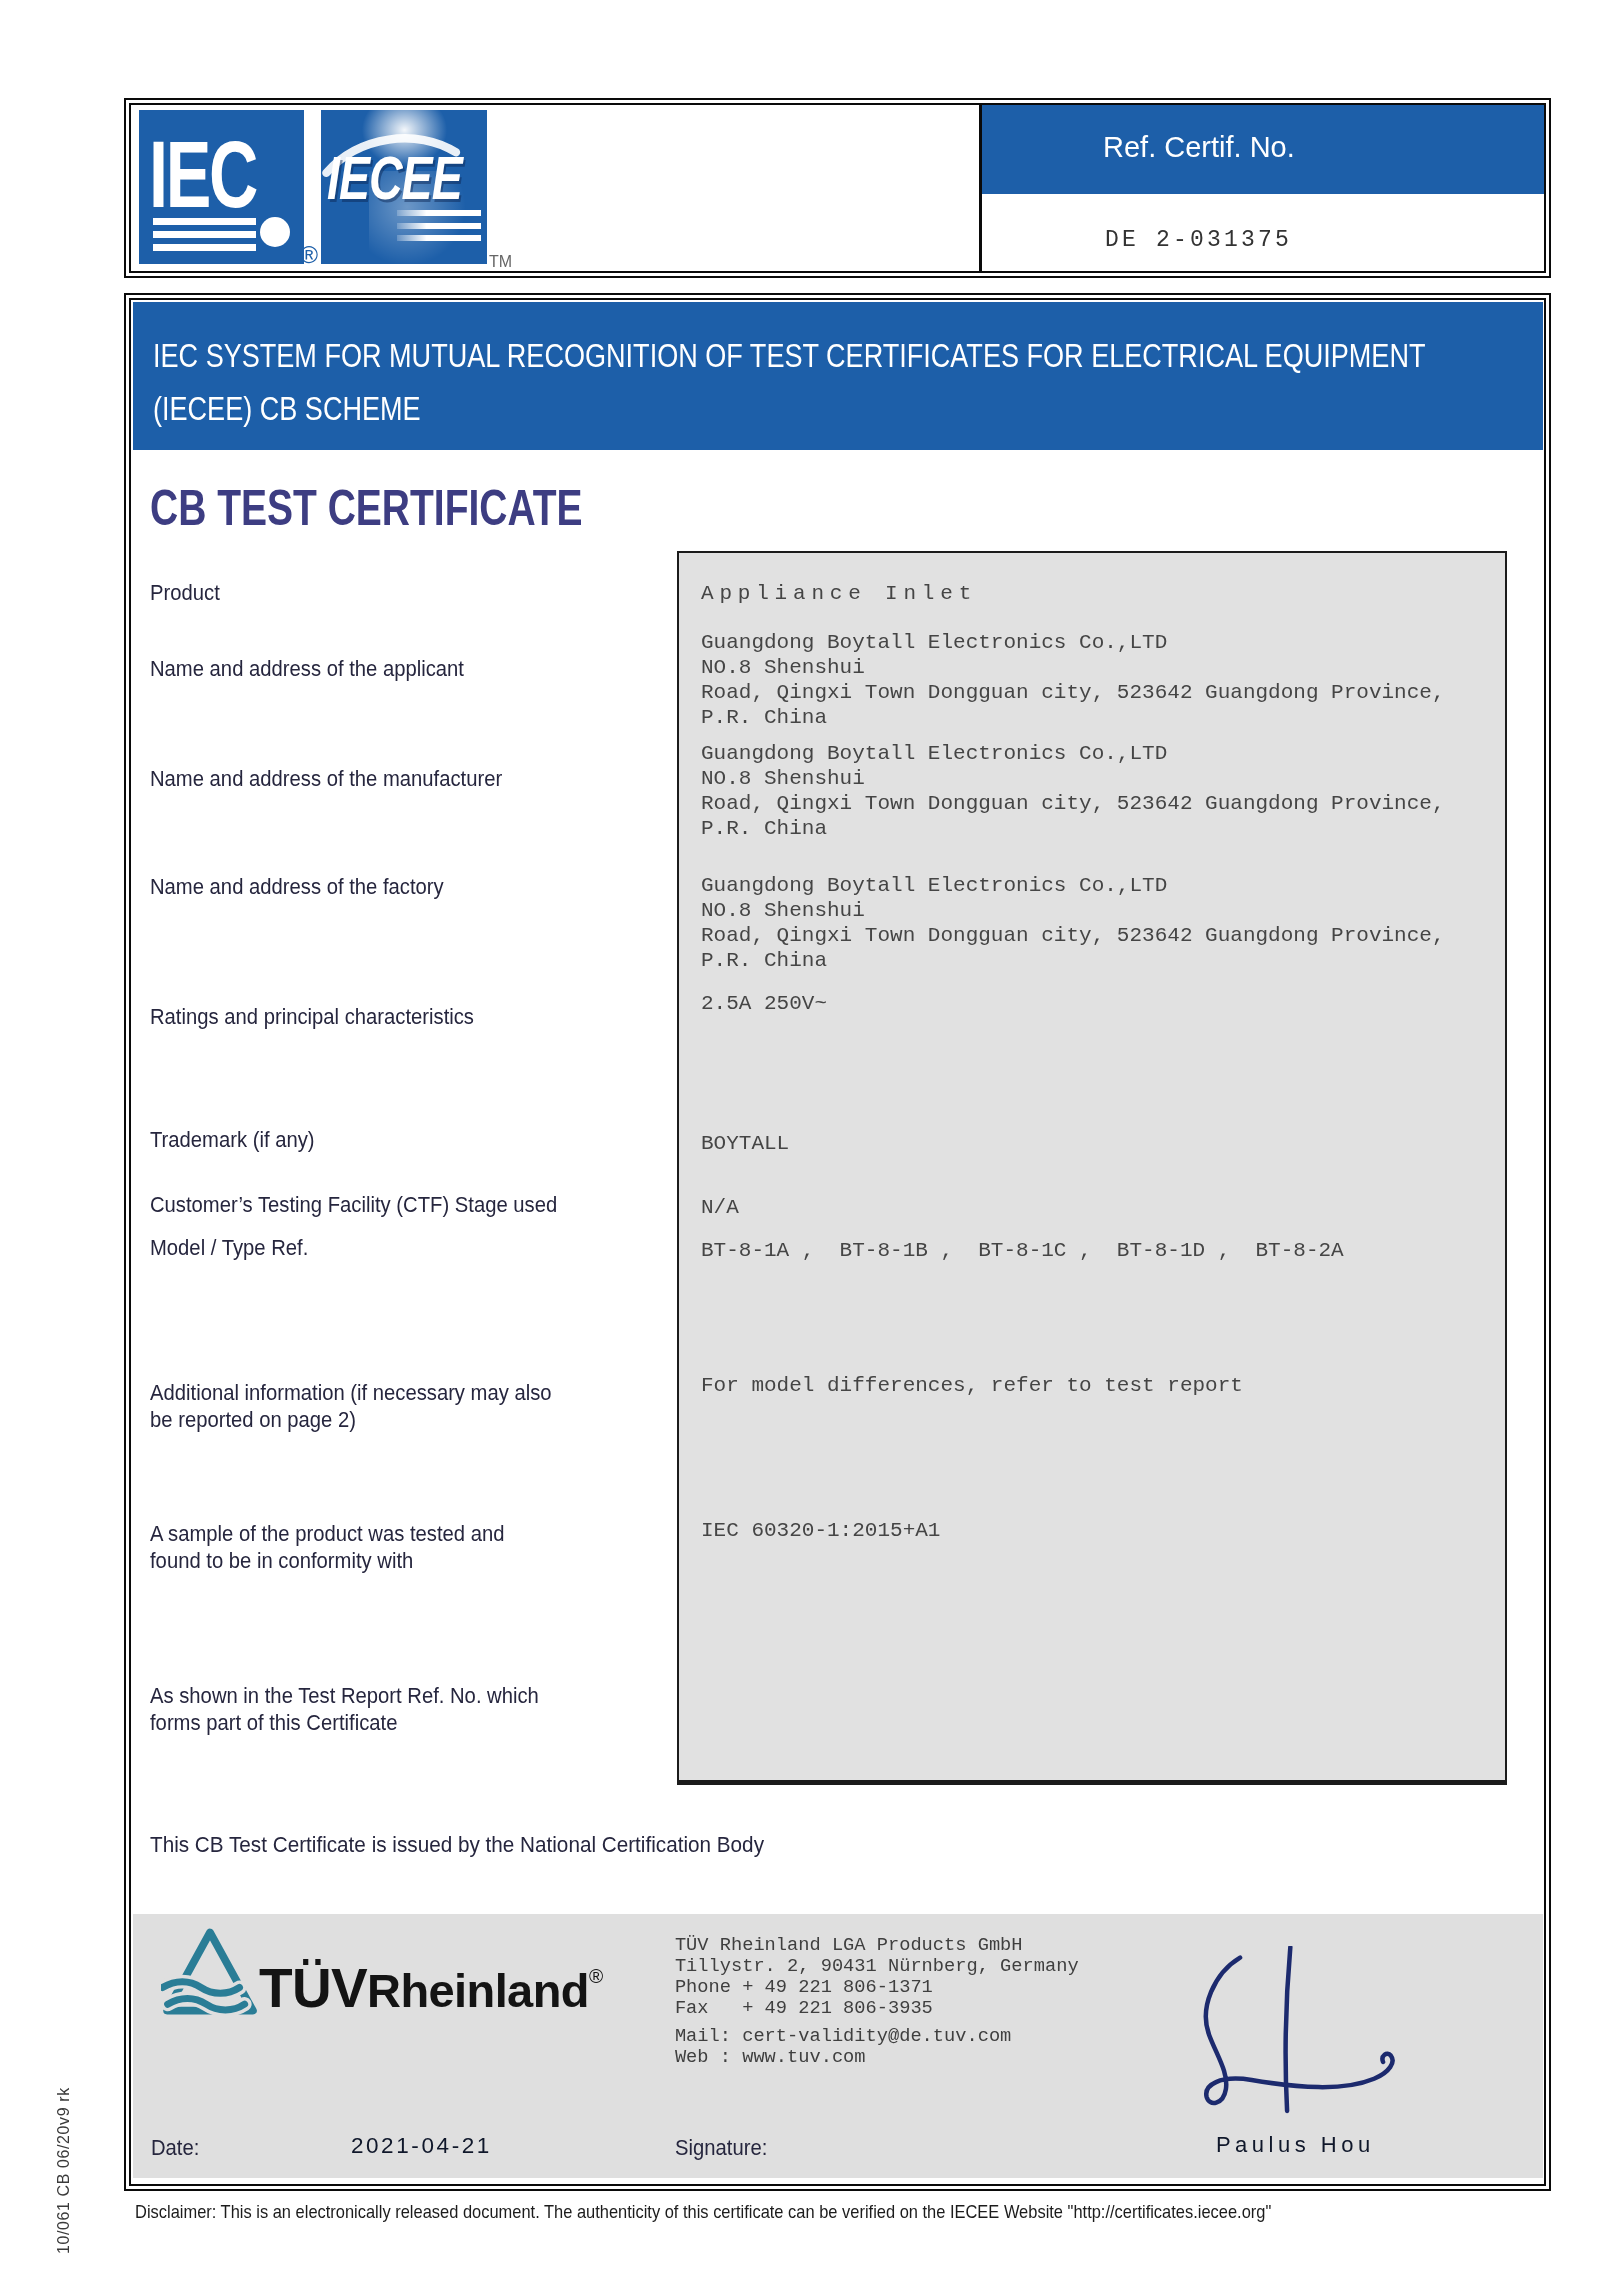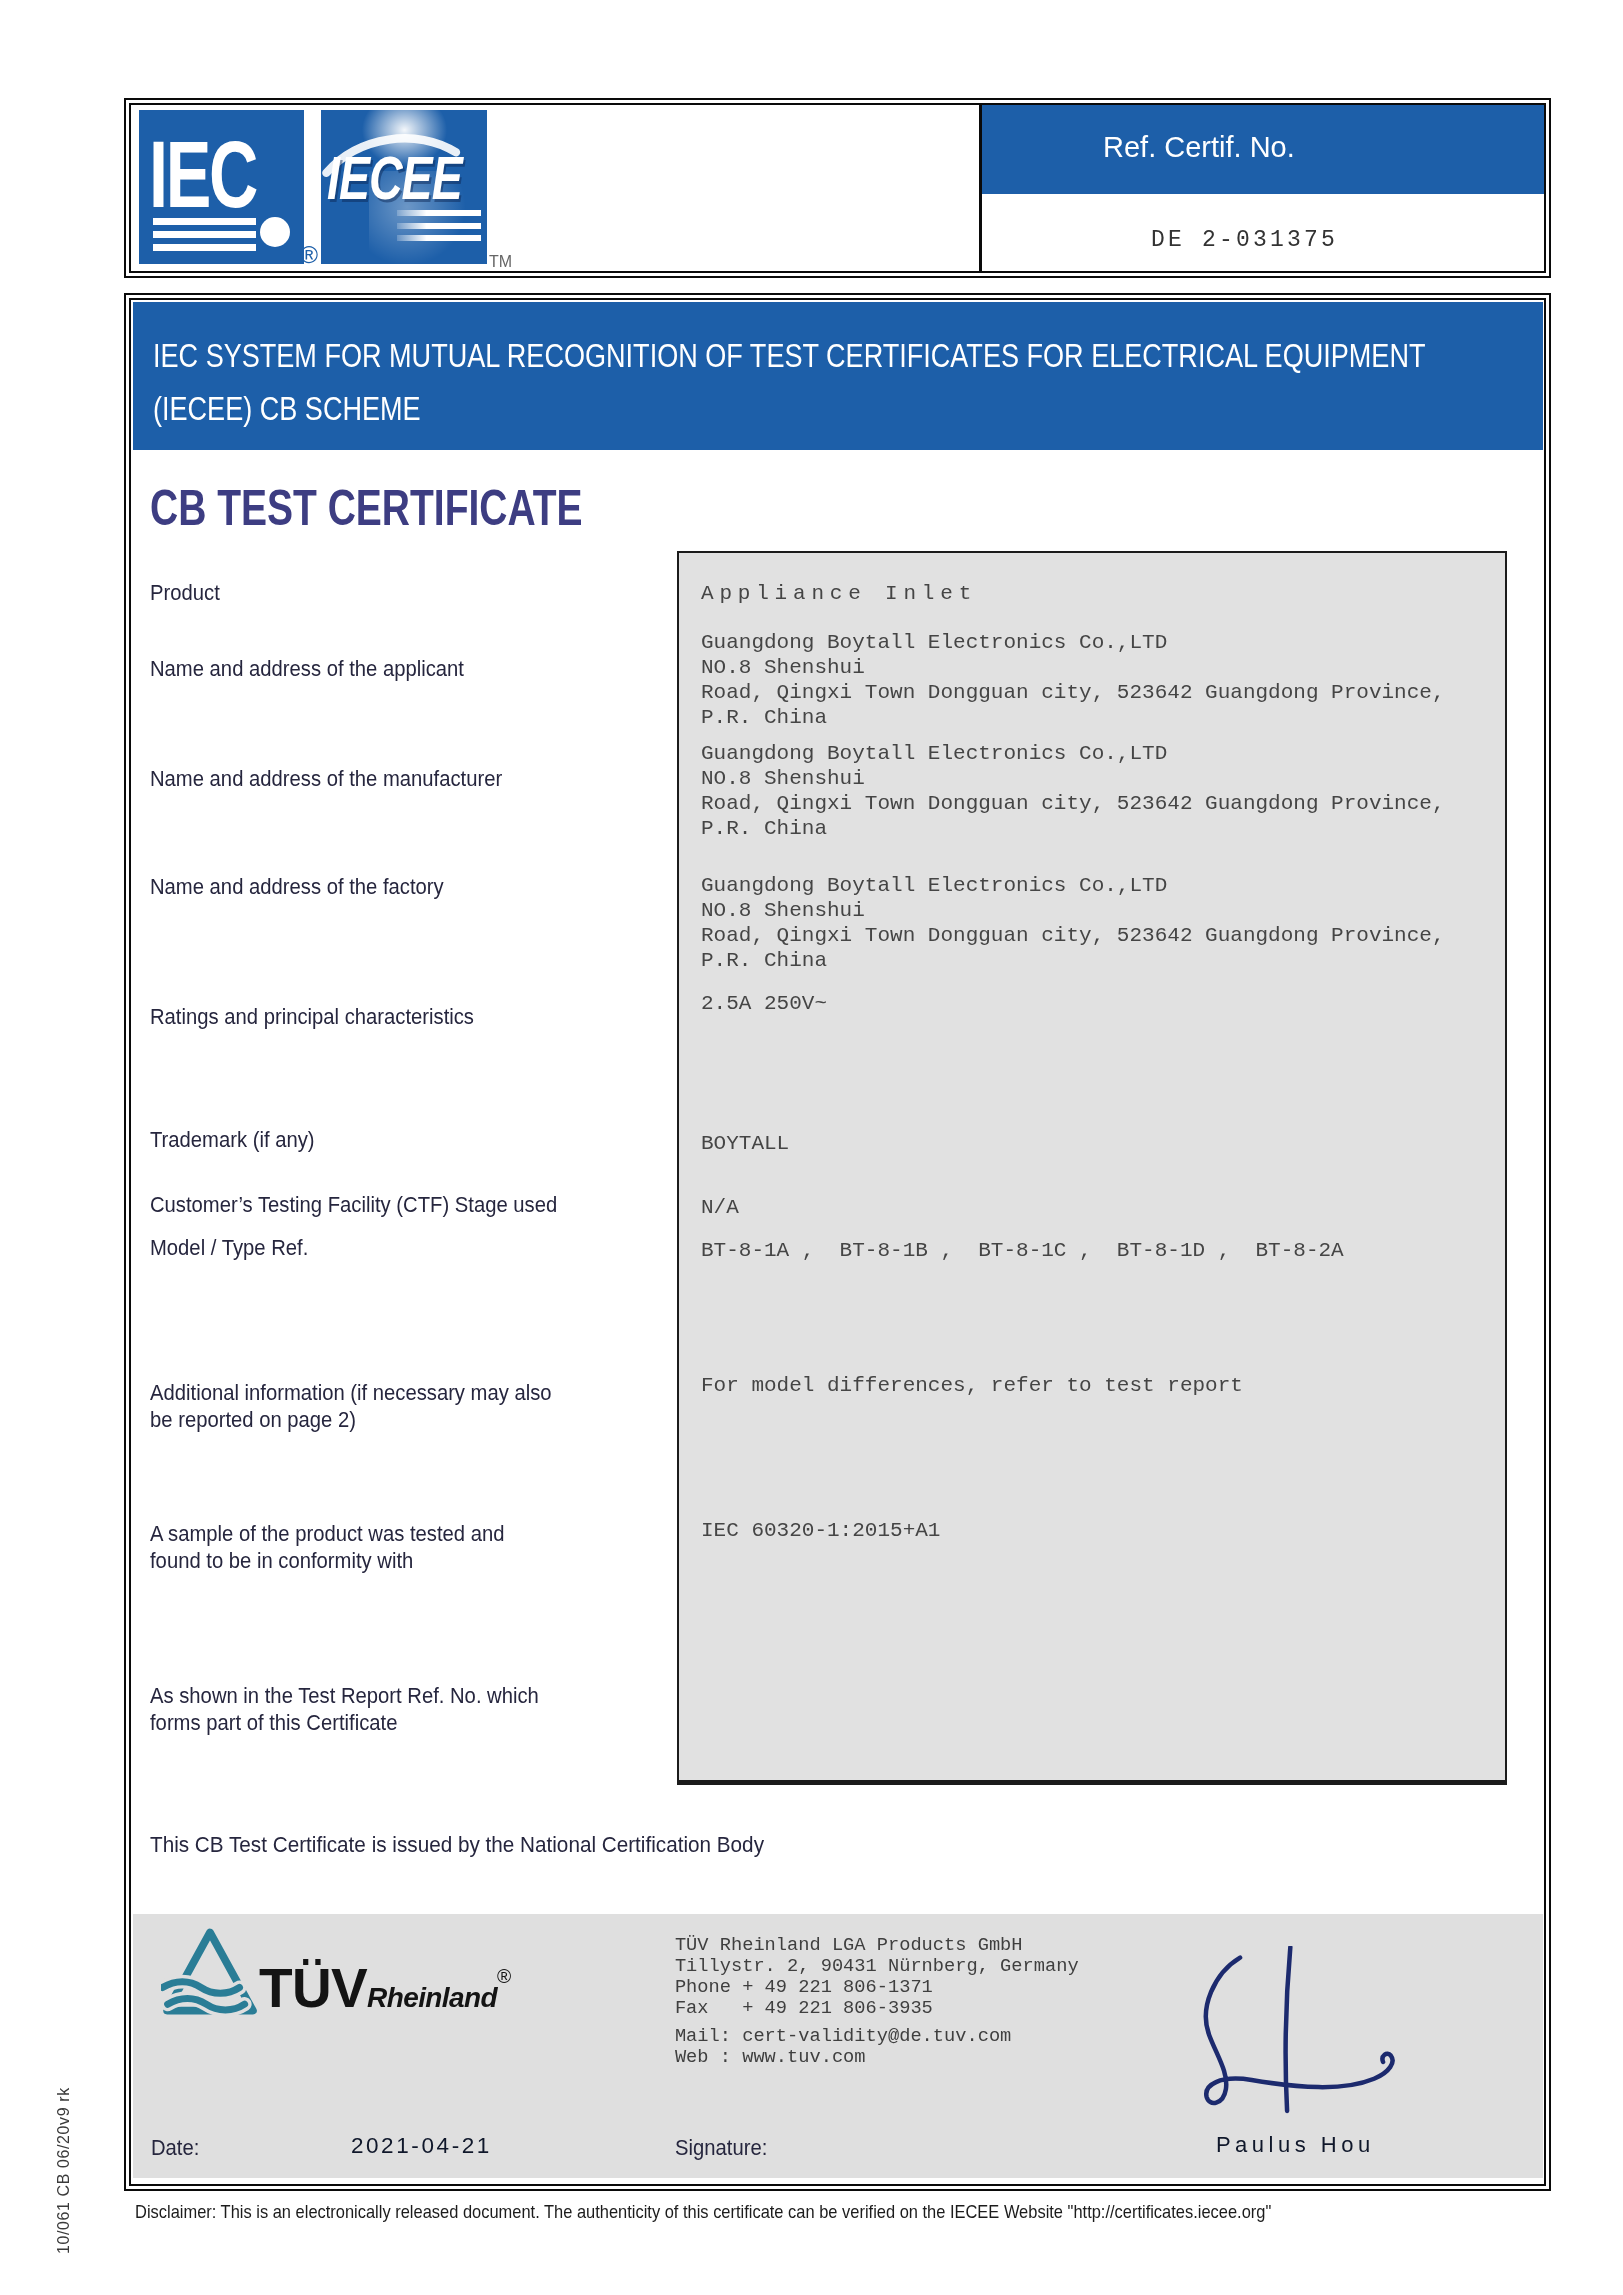--- a/index.html
+++ b/index.html
@@ -1,18 +1,18 @@
 <!DOCTYPE html>
 <html style="font-size:10.3px"><head>
 <meta charset="utf-8">
 <style>
   html,body{margin:0;padding:0;background:#ffffff;}
   .page{position:relative;width:1623px;height:2295px;background:#ffffff;
         font-family:"Liberation Sans",sans-serif;overflow:hidden;}
-  .mono{font-family:"Liberation Mono","DejaVu Sans Mono",monospace;margin-left:46px;}
+  .mono{font-family:"Liberation Mono","DejaVu Sans Mono",monospace;}
 
   
   .frame{position:absolute;border:7px double #0a0a0a;background:#fff;box-sizing:border-box;}
   .top-box{left:124px;top:98px;width:1427px;height:180px;}
   .main-box{left:124px;top:293px;width:1427px;height:1898px;}
 
   
   .side-code{position:absolute;left:55px;top:2055px;height:199px;
              writing-mode:vertical-rl;transform:rotate(180deg);
              font-size:16px;color:#3a3a3a;letter-spacing:0.6px;}
@@ -54,21 +54,21 @@
              border:2.6px solid #1b1b1b;border-bottom-width:5.8px;box-sizing:border-box;}
   .value{position:absolute;left:570px;font-size:21px;color:#454545;line-height:25px;white-space:pre-wrap;
          font-family:"Liberation Mono","DejaVu Sans Mono",monospace;width:792px;}
   .statement{position:absolute;left:19.3px;top:1532px;font-size:22.5px;color:#26263e;
              transform:scaleX(.92);transform-origin:left top;}
 
   
   .footer{position:absolute;left:1.9px;top:1614px;width:1410px;height:264px;background:#dfdfdf;}
   .tuv-text{position:absolute;left:126px;top:42px;color:#141414;white-space:nowrap;}
   .tuv-t1{font-size:55px;font-weight:900;letter-spacing:-0.6px;}
-  .tuv-t2{font-size:28px;font-weight:bold;letter-spacing:-0.6px;font-style:italic;}
+  .tuv-t2{font-size:47px;font-weight:bold;letter-spacing:-0.6px;}
   .tuv-reg{font-size:19.3px;vertical-align:24.5px;}
   .addr{position:absolute;left:542px;font-size:18.7px;line-height:21px;color:#3f3f3f;white-space:pre;
         font-family:"Liberation Mono","DejaVu Sans Mono",monospace;}
   .foot-label{position:absolute;font-size:22px;color:#26263e;transform:scaleX(.92);transform-origin:left top;}
   .foot-mono{position:absolute;font-family:Liberation Sans, sans-serif;color:#0f172a;margin-left:34px;}
 
   
   .disclaimer{position:absolute;left:135px;top:2202px;font-size:17.7px;color:#1c1c1c;
               transform:scaleX(.93);transform-origin:left top;white-space:nowrap;}
 </style>

